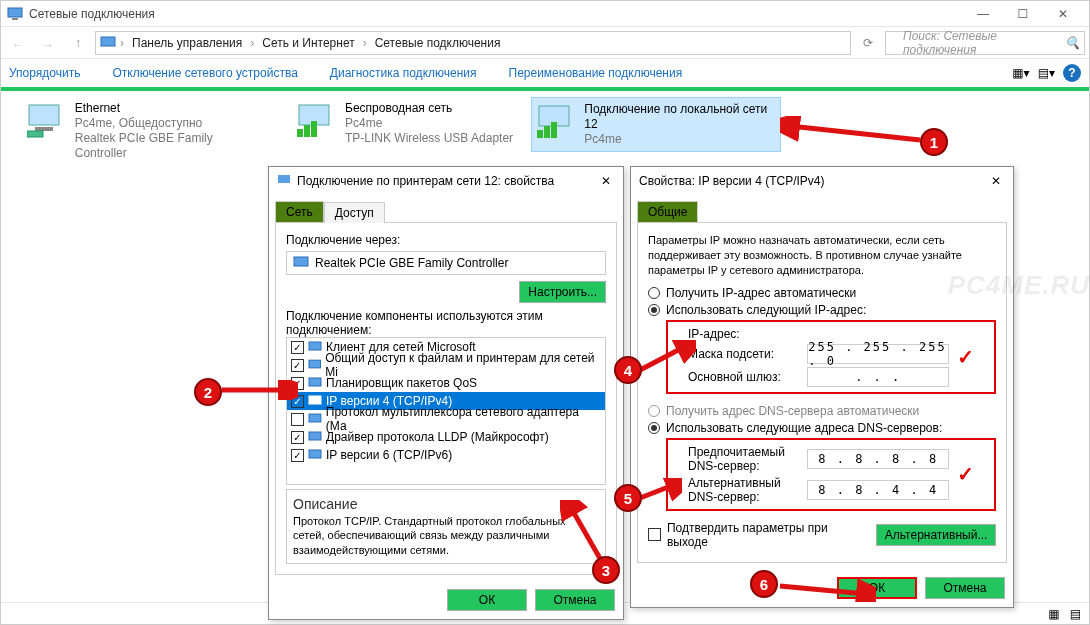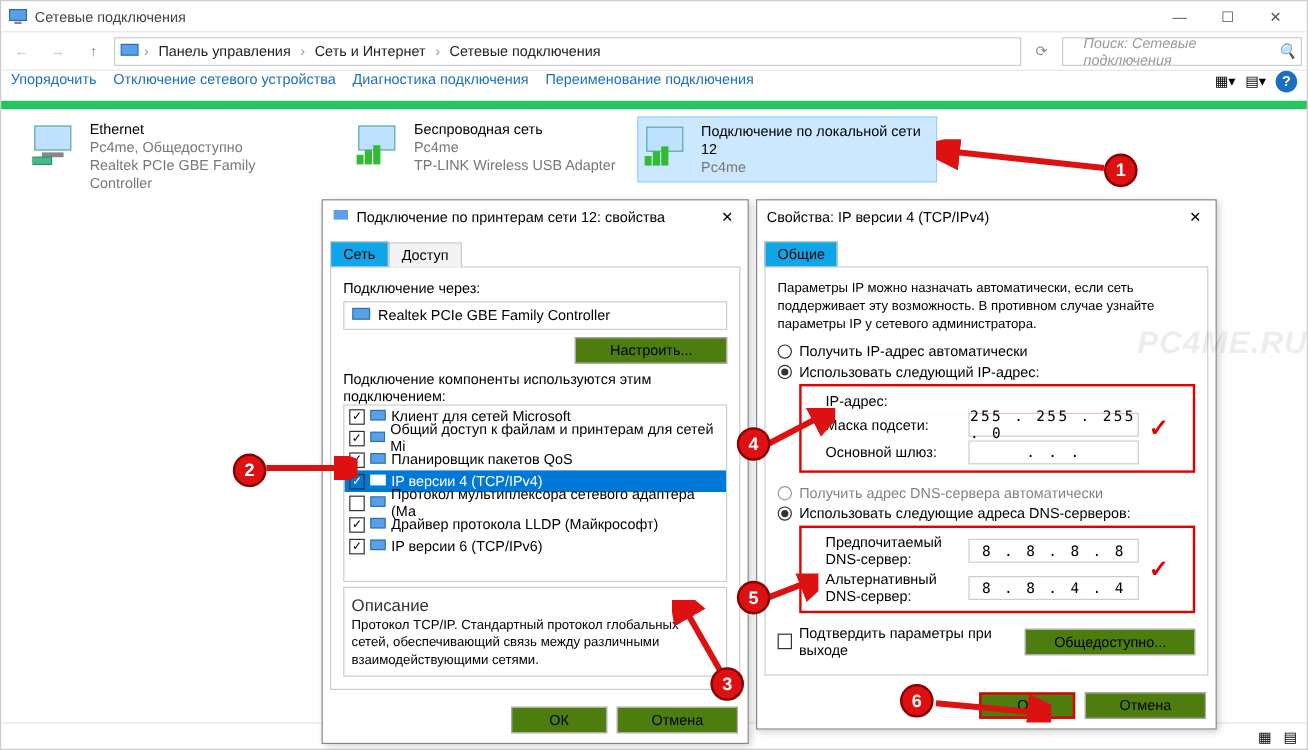--- a/index.html
+++ b/index.html
@@ -15,45 +15,45 @@
 
 .navbar { height: 32px; display: flex; align-items: center; padding: 0 4px; border-bottom: 1px solid #e5e5e5; gap: 4px; }
 .navbtn { width: 26px; height: 24px; display: flex; align-items: center; justify-content: center; border-radius: 3px; color: #888; }
 .navbtn.disabled { opacity: .5; }
 .breadcrumb { flex: 1; height: 24px; border: 1px solid #ccc; display: flex; align-items: center; padding: 0 4px; gap: 4px; }
 .crumb { color: #222; padding: 0 4px; }
 .chev { color: #999; }
 .search { width: 200px; height: 24px; border: 1px solid #ccc; padding: 0 22px 0 17px; color: #999; font-style: italic; position: relative; display: flex; align-items: center; }
 .search .sicon { position: absolute; right: 4px; }
 
-.toolbar2 { height: 32px; display: flex; align-items: flex-start; padding: 0 8px; border-bottom: 7px solid #22c55e; gap: 14px; }
+.toolbar2 { height: 32px; display: flex; align-items: center; padding: 0 8px; border-bottom: 4px solid #22c55e; gap: 32px; }
 .toolbar2 a { color: #1a6fbf; cursor: pointer; }
 .toolbar2 .spacer { flex: 1; }
 .viewbtns { display: flex; gap: 8px; align-items: center; }
 .helpicon { width: 18px; height: 18px; border-radius: 50%; background: #1a6fbf; color: #fff; display: flex; align-items: center; justify-content: center; font-weight: bold; }
 
 .content { position: relative; height: calc(100% - 92px); }
 .netitem { position: absolute; display: flex; gap: 6px; width: 250px; padding: 4px; }
 .netitem.sel { background: #cce8ff; border: 1px solid #99d1ff; }
 .neticon { width: 44px; height: 40px; display:flex; align-items:center; justify-content:center; }
 .netinfo { display: flex; flex-direction: column; line-height: 1.25; }
 .netinfo .name { color: #000; }
 .netinfo .sub { color: #777; }
 
 
 .dialog { position: absolute; background: #fff; border: 1px solid #888; box-shadow: 2px 2px 6px rgba(0,0,0,.2); }
 .dialog .dtitle { height: 28px; display: flex; align-items: center; padding: 0 8px; gap: 6px; }
 .dialog .dtitle .t { flex: 1; }
 .dialog .dclose { width: 18px; height: 18px; display: flex; align-items: center; justify-content: center; }
 .tabstrip { display: flex; padding: 6px 6px 0 6px; gap: 0; }
-.tab { border: 1px solid #ccc; border-bottom: none; padding: 3px 10px; background: #0ea5e9; position: relative; }
+.tab { border: 1px solid #ccc; border-bottom: none; padding: 3px 10px; background: #4d7c0f; position: relative; }
 .tab.inactive { background: #f3f3f3; top: 1px; }
 .tabbody { border: 1px solid #ccc; margin: 0 6px 6px 6px; padding: 10px; }
 .boxed { border: 1px solid #ccc; height: 24px; display: flex; align-items: center; padding: 0 6px; gap: 6px; }
-.winbutton { min-width: 80px; height: 22px; border: 1px solid #adadad; background: #4d7c0f; display: inline-flex; align-items: center; justify-content: center; padding: 0 28px; }
+.winbutton { min-width: 80px; height: 22px; border: 1px solid #adadad; background: #22c55e; display: inline-flex; align-items: center; justify-content: center; padding: 0 8px; }
 
 .complist { border: 1px solid #ccc; height: 148px; overflow: hidden; }
 .compitem { display: flex; align-items: center; gap: 4px; padding: 1px 4px; height: 18px; }
 .compitem.sel { background: #0078d7; color: #fff; }
 .chk { width: 13px; height: 13px; border: 1px solid #333; display: inline-flex; align-items: center; justify-content: center; font-size: 10px; }
 .smicon { width: 14px; height: 14px; }
 
 .btnrow { display: flex; gap: 8px; justify-content: space-between; margin-top: 8px; }
 .grpbox { border: 1px solid #ccc; padding: 6px; margin-top: 4px; }
 .grplabel { font-size: 14px; color: #333; margin-bottom: 2px; }
@@ -323,21 +323,21 @@
           </div>
       </div>
       <span class="checkmark">✓</span>
     </div>
 
     <div class="rowline" style="margin-top:10px; justify-content:space-between;">
       <span style="display:flex; align-items:center; gap:6px;">
         <span class="chk"></span>
         <span>Подтвердить параметры при выходе</span>
       </span>
-      <span class="winbutton">Общедоступно...</span>
+      <span class="winbutton">Альтернативный...</span>
     </div>
   </div>
   <div class="dlgbtns">
     <span class="winbutton" style="border:2px solid #e30000;">ОК</span>
     <span class="winbutton">Отмена</span>
   </div>
 </div>
 
 <div class="watermark">PC4ME.RU</div>
 

